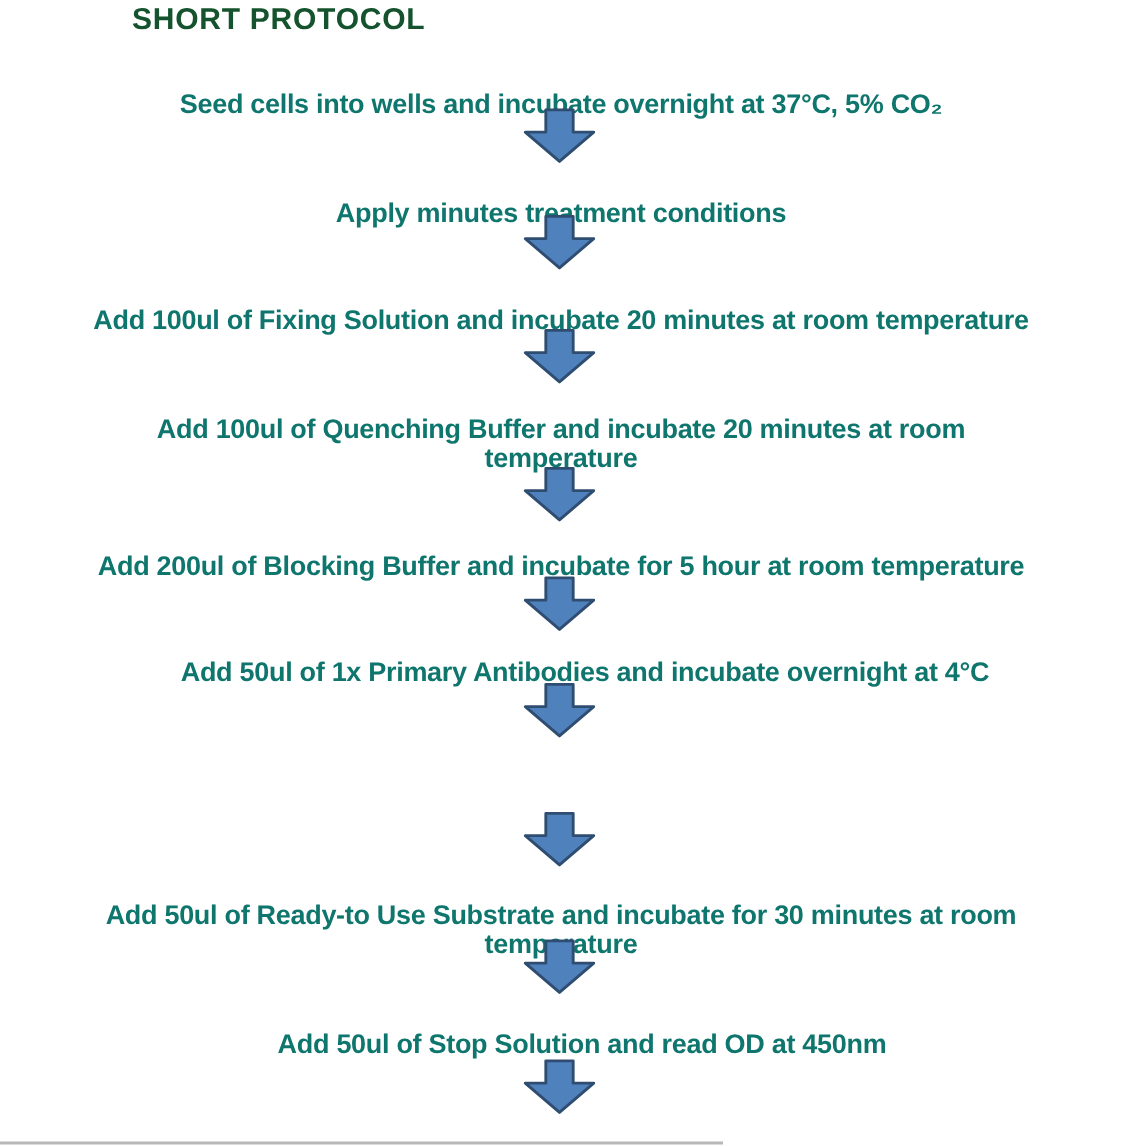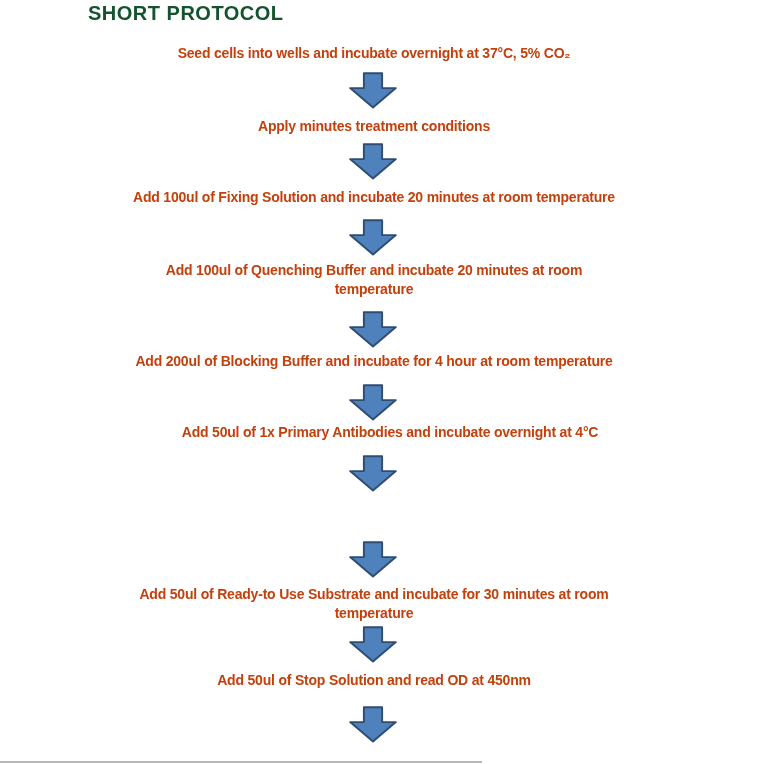--- a/index.html
+++ b/index.html
@@ -23,26 +23,27 @@
     font-weight: bold;
     letter-spacing: 0.5px;
     color: #14532d;
     white-space: nowrap;
   }
   .step {
     position: absolute;
     left: 0;
     width: 748px;
     text-align: center;
-    font-size: 14px;
+    font-size: 18px;
     line-height: 19px;
     font-weight: bold;
-    color: #c2410c;
+    color: #0f766e;
     white-space: pre-line;
     letter-spacing: -0.2px;
+    margin-top: 16px;
   }
   .arrow {
     position: absolute;
     left: 349px;
     width: 48px;
     height: 37px;
   }
   .arrow svg { display: block; width: 48px; height: 37px; }
   .arrow path {
     fill: #4f81bd;
@@ -52,21 +53,21 @@
   }
   
   .s1  { top: 44px; }
   .s2  { top: 117px; }
   .s3  { top: 188px; }
   .s4  { top: 261px; }
   .s5  { top: 352px; }
   .s6  { top: 423px; padding-left: 16px; }
   .s7  { top: 496px; }
   .s8  { top: 585px; }
-  .s9  { top: 671px; }
+  .s9  { top: 671px; padding-left: 14px; }
   .s10 { top: 743px; }
   
   .a1 { top: 72px; }
   .a2 { top: 143px; }
   .a3 { top: 219px; }
   .a4 { top: 311px; }
   .a5 { top: 384px; }
   .a6 { top: 455px; }
   .a7 { top: 541px; }
   .a8 { top: 626px; }
@@ -113,21 +114,21 @@
 
   <div class="step s4">Add 100ul of Quenching Buffer and incubate 20 minutes at room
 temperature</div>
 
   <div class="arrow a4">
     <svg viewBox="0 0 50 38" aria-hidden="true">
         <path d="M15.5 1 H34.5 V16.5 H48.8 L25 36.8 L1.2 16.5 H15.5 Z"></path>
       </svg>
   </div>
 
-  <div class="step s5">Add 200ul of Blocking Buffer and incubate for 4 hour at room temperature</div>
+  <div class="step s5">Add 200ul of Blocking Buffer and incubate for 5 hour at room temperature</div>
 
   <div class="arrow a5">
     <svg viewBox="0 0 50 38" aria-hidden="true">
         <path d="M15.5 1 H34.5 V16.5 H48.8 L25 36.8 L1.2 16.5 H15.5 Z"></path>
       </svg>
   </div>
 
   <div class="step s6">Add 50ul of 1x Primary Antibodies and incubate overnight at 4°C</div>
 
   <div class="arrow a6">

